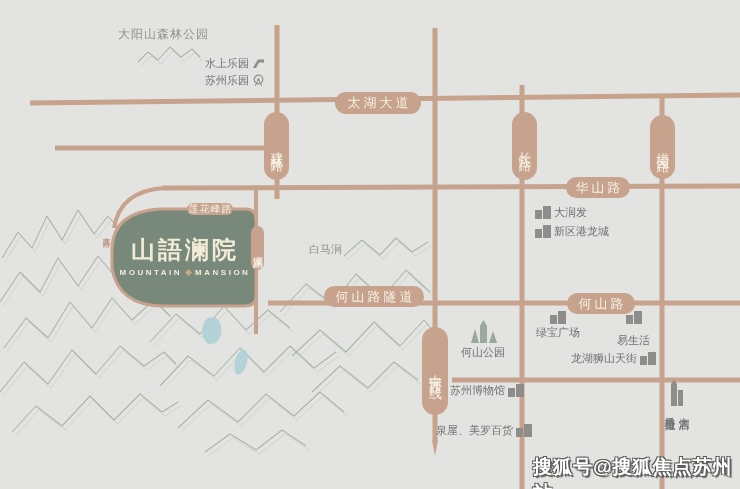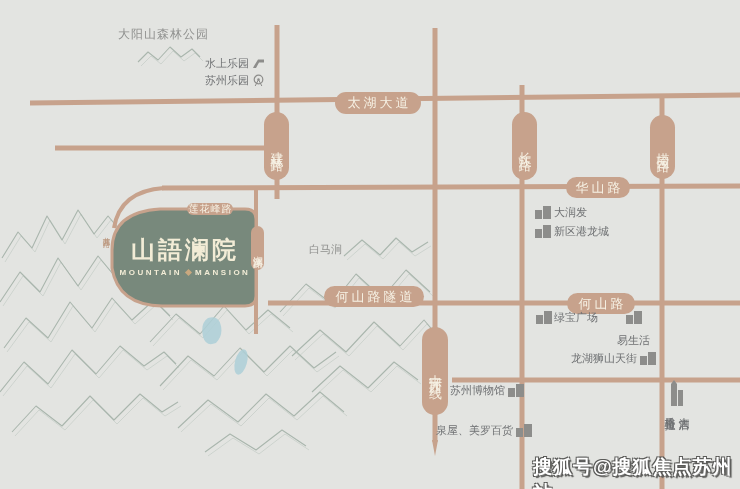--- a/index.html
+++ b/index.html
@@ -153,22 +153,31 @@
 
   <div class="poi" style="left:535px;top:225px;">
     <span class="icon-bld"></span>
     <span class="txt">新区港龙城</span>
   </div>
 
   <div class="poi gray" style="left:309px;top:243px;">
     <span class="txt">白马涧</span>
   </div>
 
-
-  <div class="poi" style="left:536px;top:311px;flex-direction:row;gap:2px;align-items:center;">
+  <div class="poi" style="left:461px;top:318px;flex-direction:column;gap:2px;">
+    <svg width="34" height="26" viewBox="0 0 34 26">
+      <path d="M5,25 L9,11 L13,25 Z" fill="#9aa89d"></path>
+      <path d="M23,25 L27,13 L31,25 Z" fill="#9aa89d"></path>
+      <rect x="14" y="8" width="7" height="17" fill="#9aa89d"></rect>
+      <path d="M14,8 L17.5,2 L21,8 Z" fill="#9aa89d"></path>
+    </svg>
+    <span class="txt">何山公园</span>
+  </div>
+
+  <div class="poi" style="left:536px;top:311px;flex-direction:column;gap:2px;align-items:center;">
     <span class="icon-bld"></span>
     <span class="txt">绿宝广场</span>
   </div>
 
   <div class="poi" style="left:617px;top:311px;flex-direction:column;gap:10px;align-items:center;">
     <span class="icon-bld"></span>
     <span class="txt">易生活</span>
   </div>
 
   <div class="poi" style="left:571px;top:352px;">

